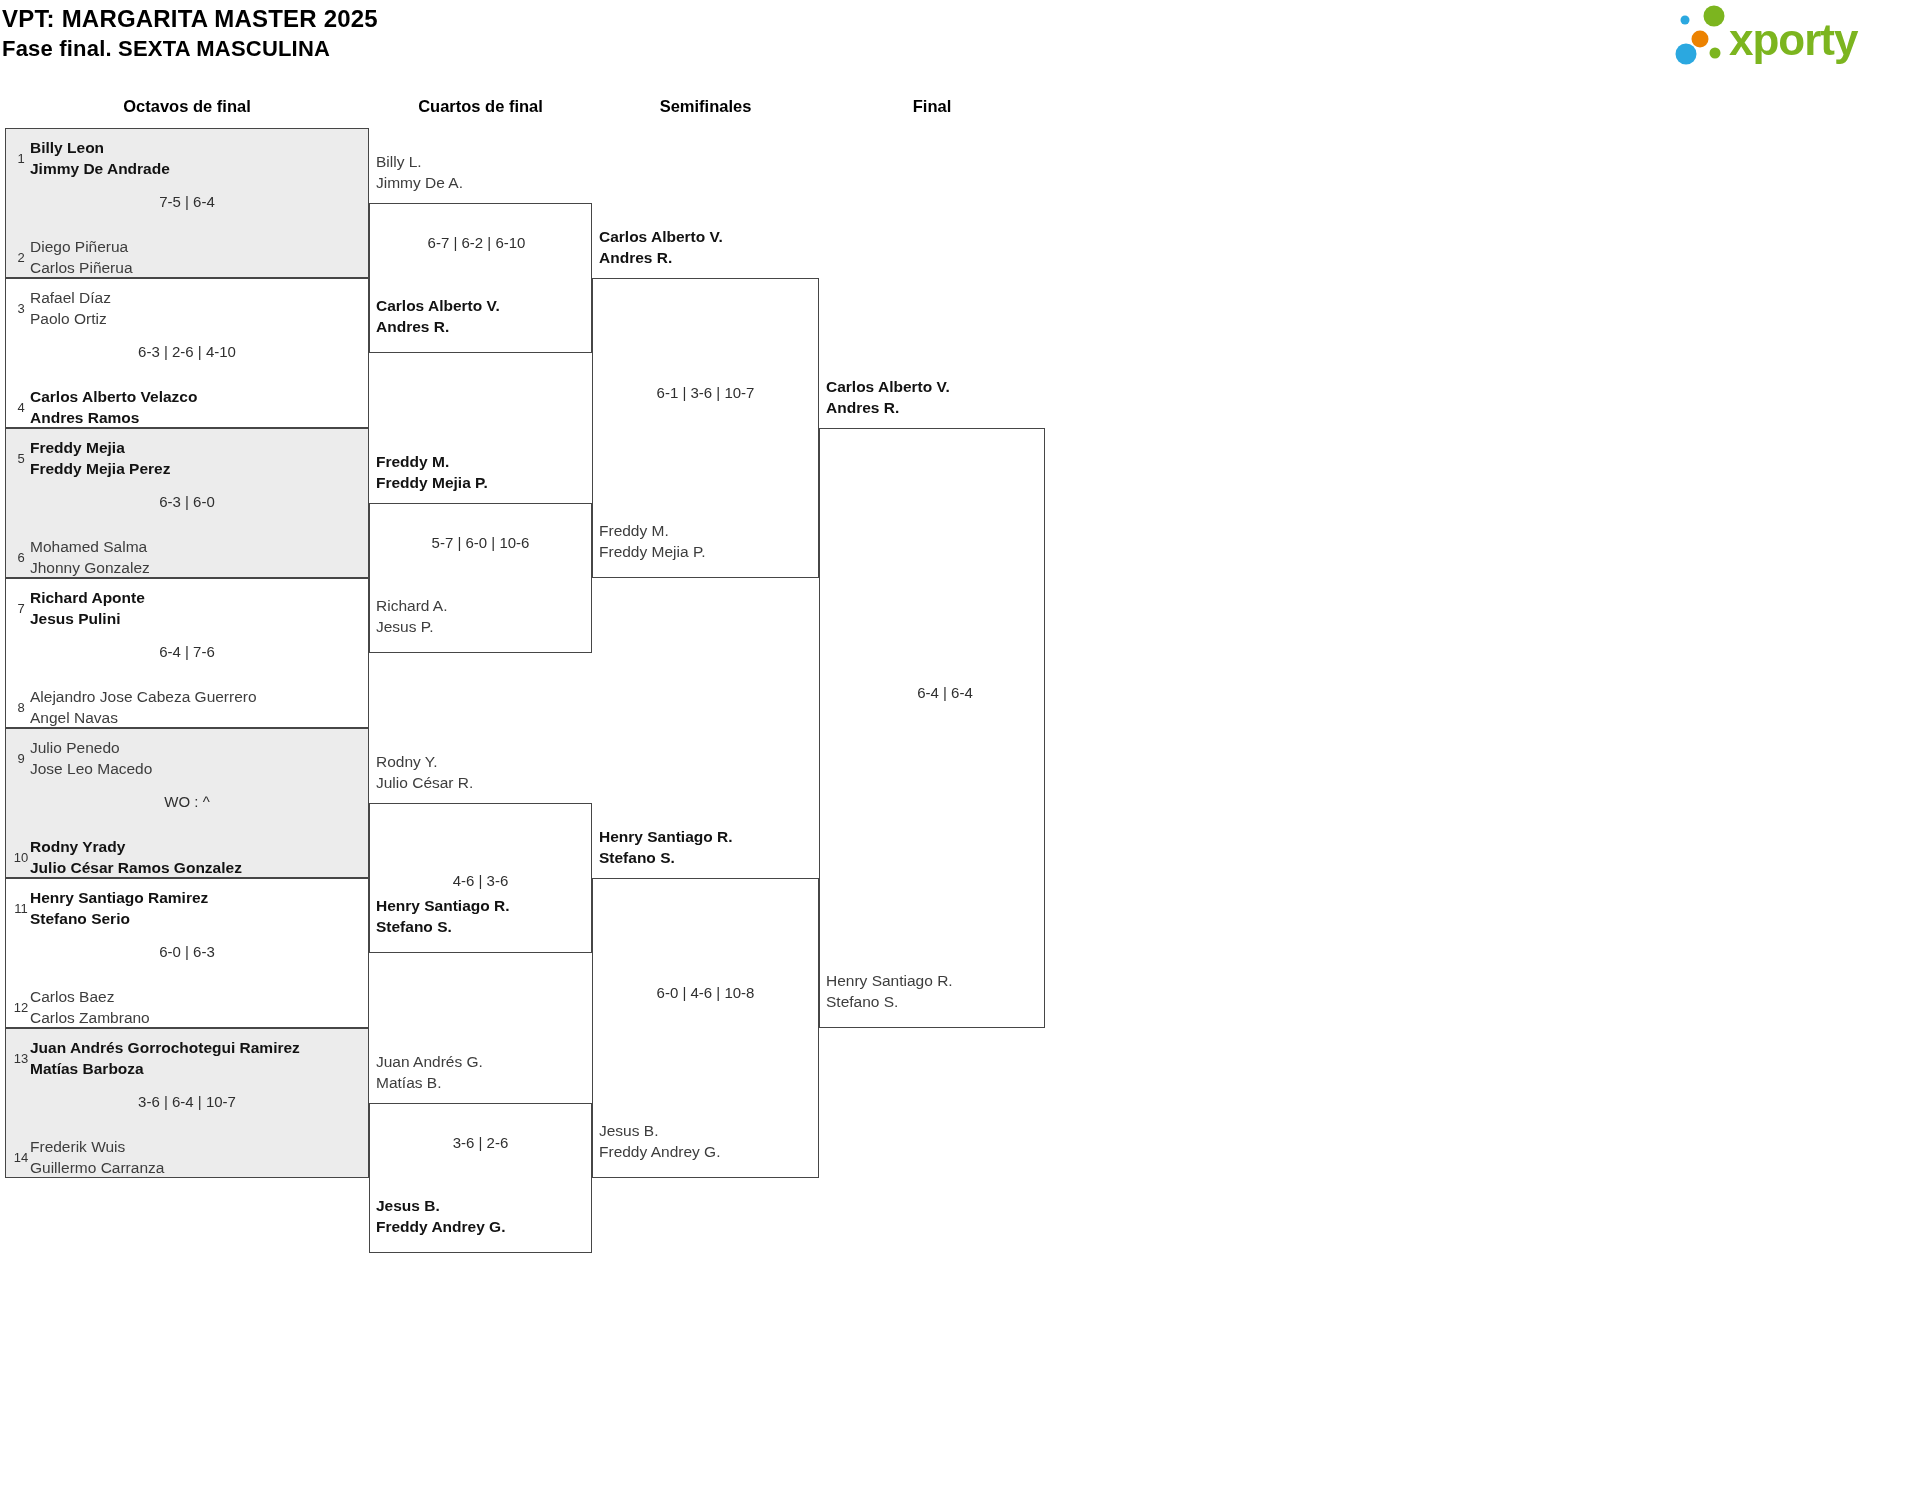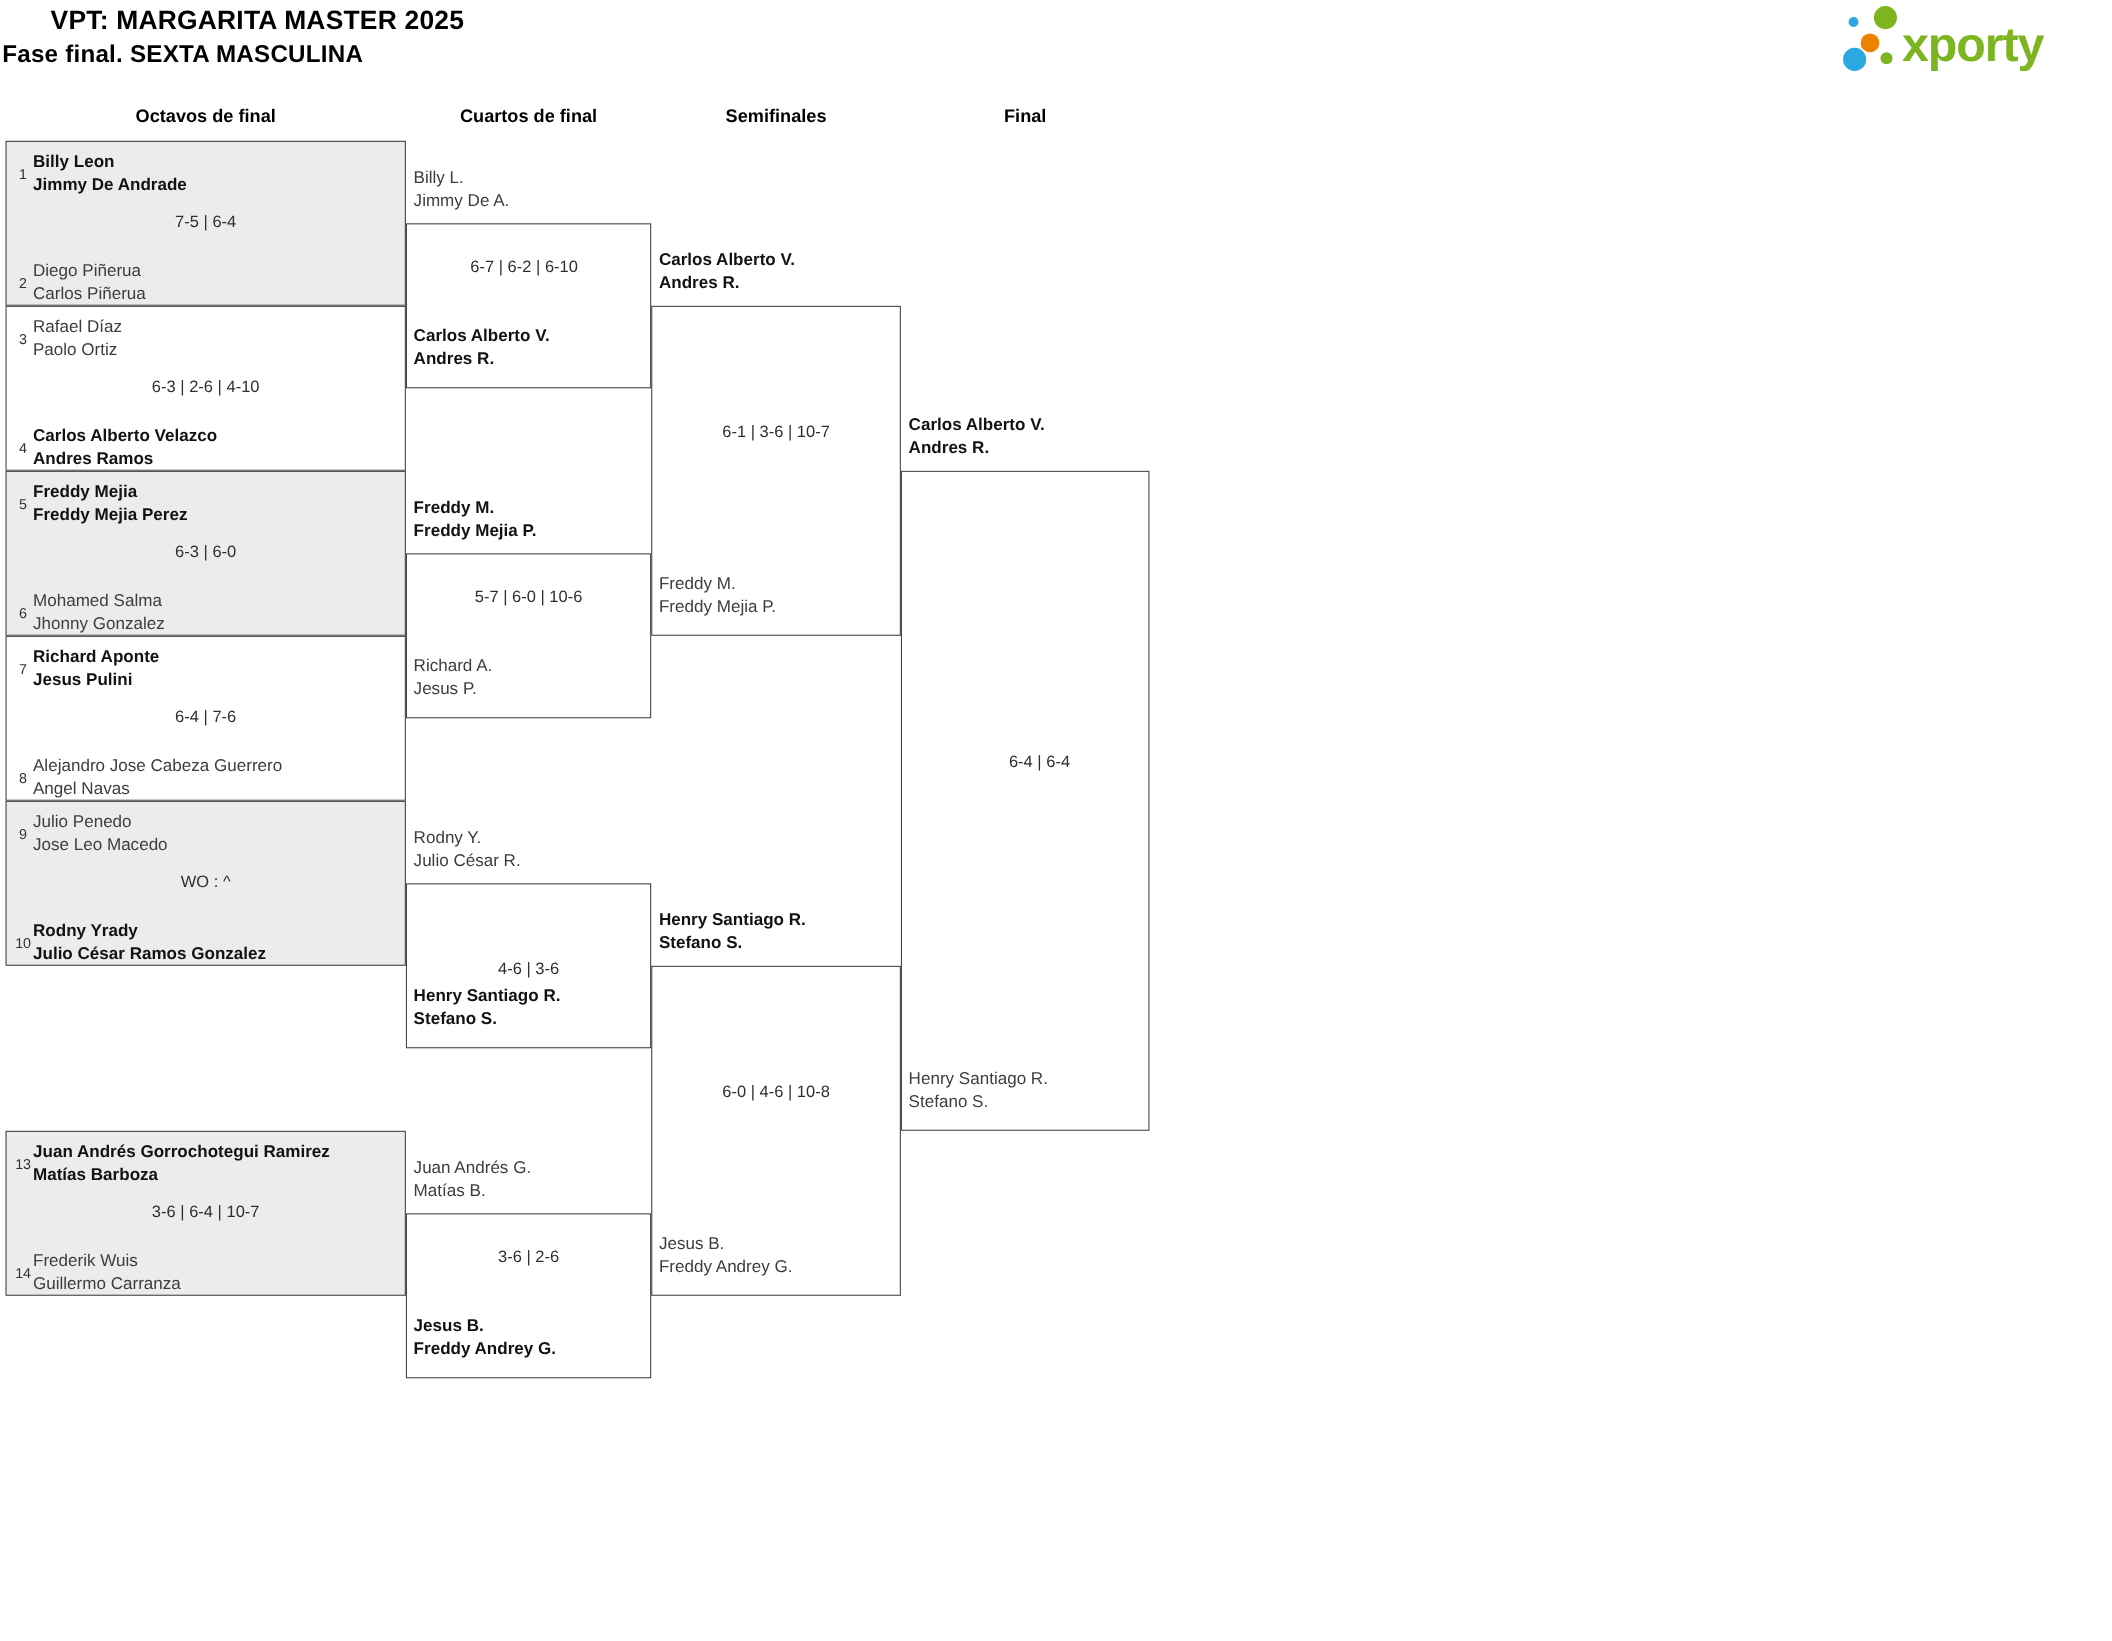--- a/index.html
+++ b/index.html
@@ -1,18 +1,18 @@
 <!DOCTYPE html>
 <html><head>
 <meta charset="utf-8">
 <style>
   html,body{margin:0;padding:0;background:#fff;}
   .stage{position:relative;width:1920px;height:1492px;background:#ffffff;overflow:hidden;
          font-family:"Liberation Sans","DejaVu Sans",sans-serif;color:#1c1c1c;}
-  .title{position:absolute;left:2px;top:4px;font-size:24px;line-height:30px;font-weight:700;color:#000;letter-spacing:.2px;margin-left:44px;}
+  .title{position:absolute;left:2px;top:4px;font-size:24px;line-height:30px;font-weight:700;color:#000;letter-spacing:.2px;}
   .subtitle{position:absolute;left:2px;top:36px;font-size:22px;line-height:26px;font-weight:700;color:#000;letter-spacing:.2px;}
   .colhead{position:absolute;top:96px;text-align:center;font-size:16.5px;line-height:20px;font-weight:700;color:#000;}
   
   .obox{position:absolute;left:5px;width:364px;height:150px;box-sizing:border-box;
         border:1px solid #464646;background:#ffffff;}
   .obox.g{background:#ececec;}
   .trow{position:absolute;left:6px;display:flex;}
   .trow.tt{top:8px;}
   .trow.tb{top:107px;}
   .seed{flex:0 0 18px;width:18px;display:flex;align-items:center;justify-content:center;
@@ -136,20 +136,37 @@
     <div class="oscore">WO : ^</div>
     <div class="trow tb">
       <span class="seed">10</span>
       <span class="names win">
           <span class="l">Rodny Yrady</span>
           <span class="l">Julio César Ramos Gonzalez</span>
         </span>
     </div>
   </div>
 
+  <div class="obox" style="top:878px">
+    <div class="trow tt">
+      <span class="seed">11</span>
+      <span class="names win">
+          <span class="l">Henry Santiago Ramirez</span>
+          <span class="l">Stefano Serio</span>
+        </span>
+    </div>
+    <div class="oscore">6-0 | 6-3</div>
+    <div class="trow tb">
+      <span class="seed">12</span>
+      <span class="names">
+          <span class="l">Carlos Baez</span>
+          <span class="l">Carlos Zambrano</span>
+        </span>
+    </div>
+  </div>
 
   <div class="obox g" style="top:1028px">
     <div class="trow tt">
       <span class="seed">13</span>
       <span class="names win">
           <span class="l">Juan Andrés Gorrochotegui Ramirez</span>
           <span class="l">Matías Barboza</span>
         </span>
     </div>
     <div class="oscore">3-6 | 6-4 | 10-7</div>

